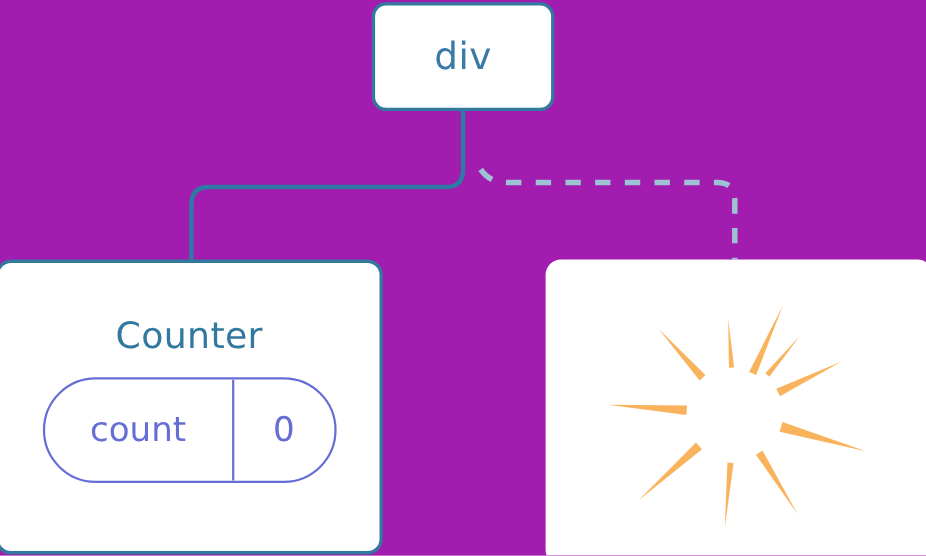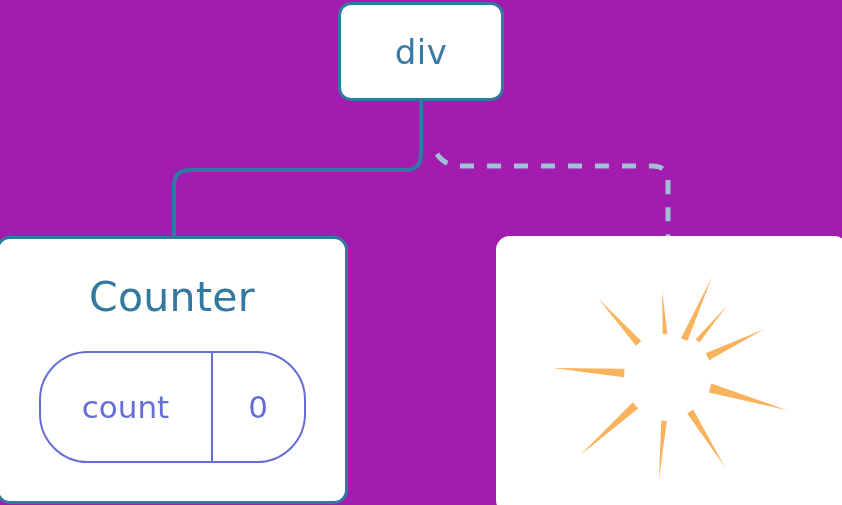--- a/index.html
+++ b/index.html
@@ -60,32 +60,32 @@
     width: 352px;
     height: 268px;
     border: 3px solid #33789f;
     border-radius: 14px;
     display: flex;
     flex-direction: column;
     align-items: center;
   }
   .node-counter-title {
     color: #33789f;
-    font-size: 41px;
+    font-size: 33px;
     font-weight: 400;
     letter-spacing: 0.3px;
-    margin-top: 38px;
+    margin-top: 49px;
     line-height: 1;
   }
 
   
   .state-pill {
-    margin-top: 33px;
+    margin-top: 22px;
     width: 267px;
-    height: 112px;
+    height: 96px;
     border: 2px solid #666ed6;
     border-radius: 49px;
     box-sizing: border-box;
     display: flex;
     align-items: stretch;
     overflow: hidden;
   }
   .pill-key {
     flex: 0 0 172px;
     display: flex;

